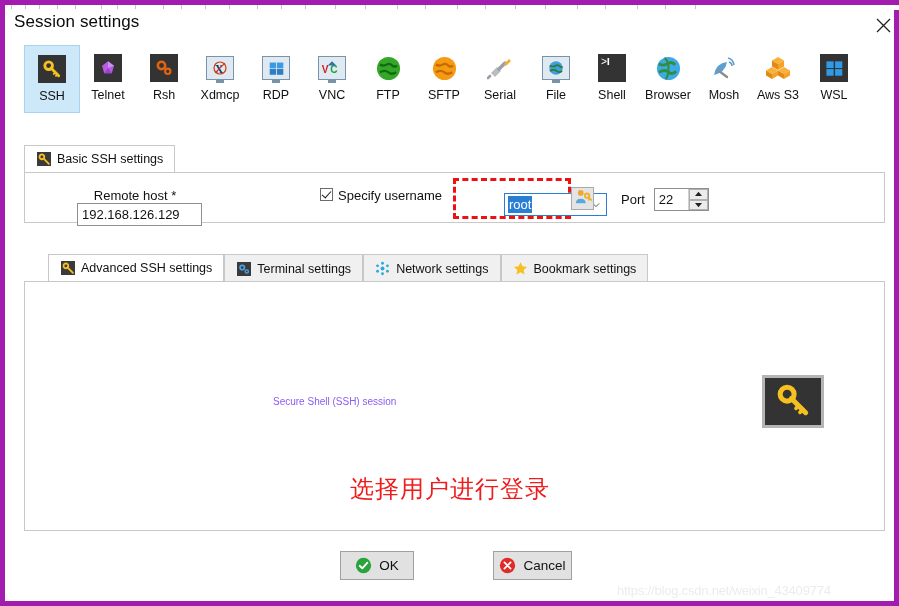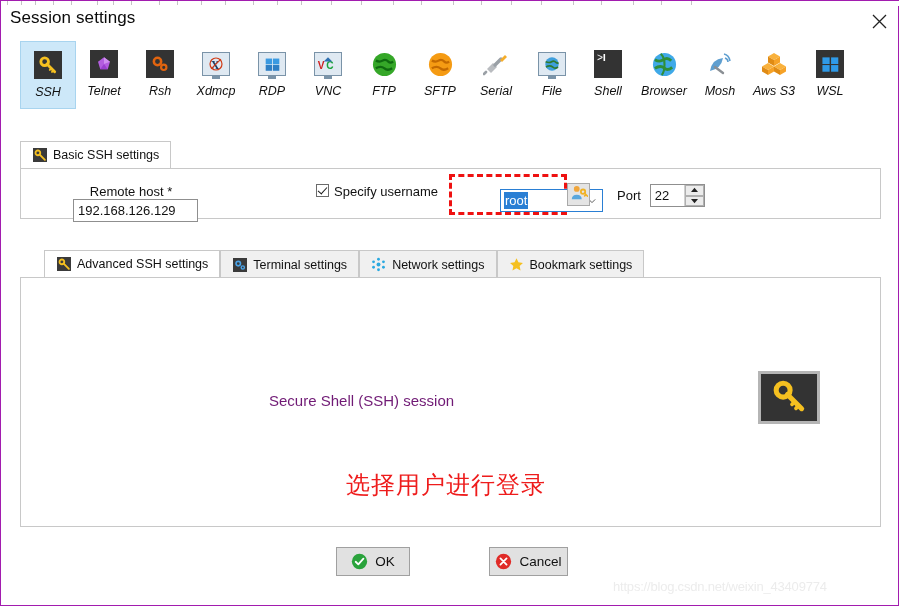--- a/index.html
+++ b/index.html
@@ -8,21 +8,21 @@
     width: 899px; height: 606px;
     overflow: hidden;
     background: #ffffff;
     font-family: "Liberation Sans", sans-serif;
   }
 
   #root {
     position: relative;
     width: 899px; height: 606px;
     background: #ffffff;
-    border: 1px solid #a21caf;
+    border: 5px solid #a21caf;
   }
 
   
   .top-strip {
     position: absolute; left: 0; top: 0; width: 899px; height: 5px;
     background: #ffffff;
     overflow: hidden;
   }
   .top-strip .tick {
     position: absolute; top: 0; width: 1px; height: 4px; background: #c4c4c4;
@@ -63,21 +63,20 @@
     border: 1px solid #a8d4ef;
   }
   .proto-ico {
     width: 30px; height: 30px;
     display: flex; align-items: center; justify-content: center;
     margin-bottom: 5px;
   }
   .proto-label {
     font-size: 12.5px; color: #111; white-space: nowrap;
     font-family: "Liberation Sans", sans-serif;
-    font-style: italic;
   }
 
   .ico-dark {
     width: 28px; height: 28px; background: #333333;
     display: flex; align-items: center; justify-content: center;
   }
   .ico-mon {
     width: 28px; height: 24px; background: #dfe9f2;
     border: 1px solid #7a93a8;
     display: flex; align-items: center; justify-content: center;
@@ -203,21 +202,21 @@
   }
 
   
   .panel-body {
     position: absolute;
     background: #ffffff;
     border: 1px solid #c8c8c8;
   }
   .ssh-session-text {
     position: absolute; left: 268px; top: 391px;
-    font-size: 15px; color: #701a75;
+    font-size: 10px; color: #8b5cf6;
     font-family: "Liberation Sans", sans-serif;
   }
   .cn-note {
     position: absolute; left: 345px; top: 468px;
     font-size: 24px; color: #ee1c1c;
     font-family: "DejaVu Sans", sans-serif;
     letter-spacing: 1px;
   }
   .key-badge {
     position: absolute; left: 757px; top: 370px;

